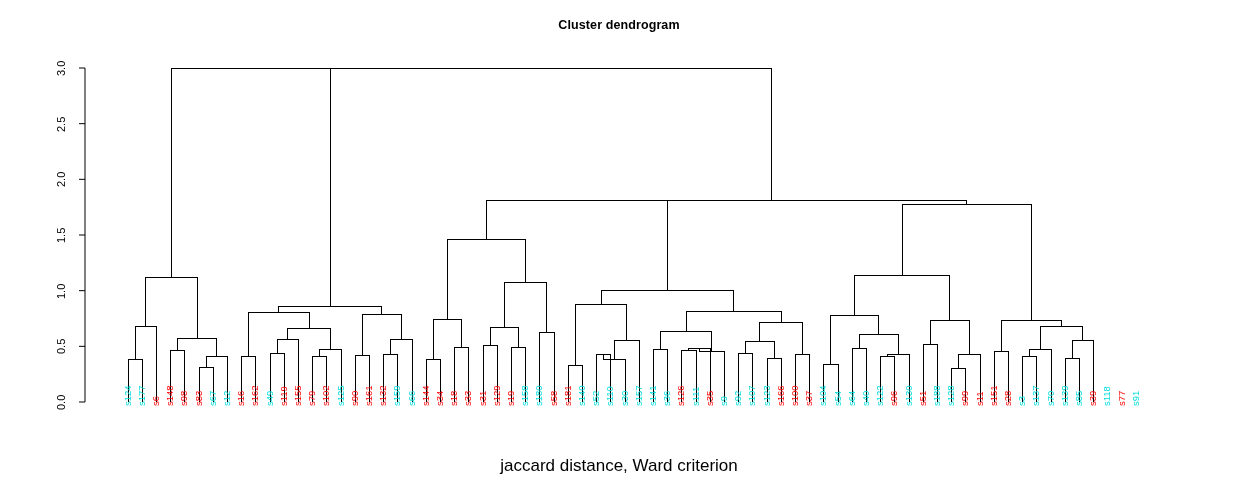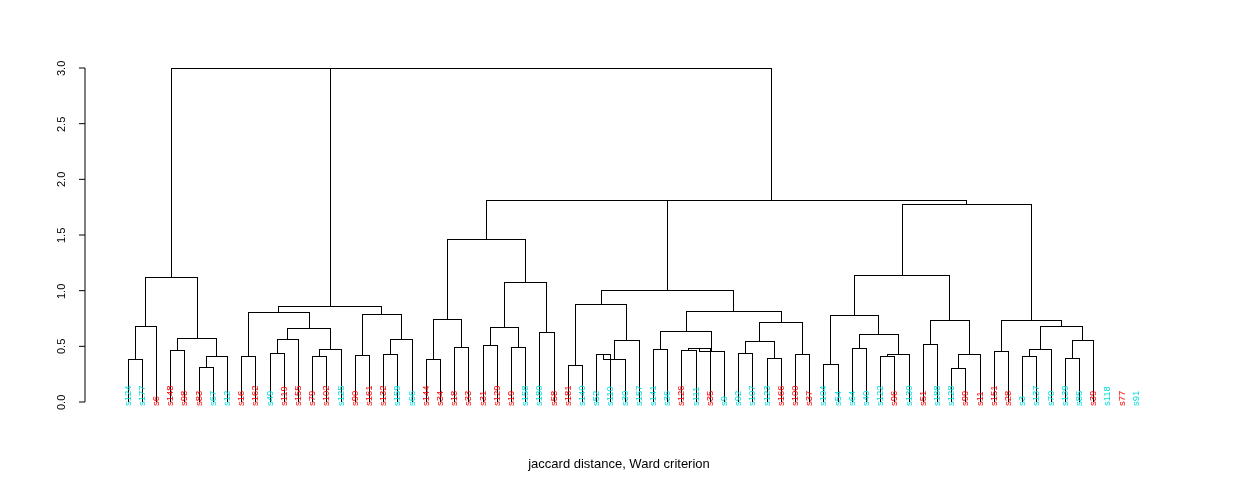--- a/index.html
+++ b/index.html
@@ -1,36 +1,37 @@
 <!DOCTYPE html>
 <html><head>
 <meta charset="utf-8">
 <style>
   html,body{margin:0;padding:0;background:#ffffff;}
   body{width:1238px;height:500px;font-family:"Liberation Sans",sans-serif;overflow:hidden;}
   #root{position:relative;width:1238px;height:500px;background:#fff;}
   #title{position:absolute;left:0;top:18px;width:1238px;text-align:center;
          font-size:12.5px;font-weight:bold;color:#000;letter-spacing:.1px;}
   #xlab{position:absolute;left:0;top:456px;width:1238px;text-align:center;
-        font-size:13px;color:#000;}
+        font-size:17px;color:#000;}
   #plot{position:absolute;left:0;top:0;width:1238px;height:500px;}
   .ytick-label{position:absolute;font-size:11px;color:#000;
                writing-mode:vertical-rl;transform:rotate(180deg);
                transform-origin:center;white-space:nowrap;text-align:center;}
   .leaf-label{position:absolute;font-size:9.5px;white-space:nowrap;
               writing-mode:vertical-rl;transform:rotate(180deg);
               transform-origin:left top;}
   .leaf-red{color:#FF0000;}
   .leaf-cyan{color:#00DCDC;}
 </style>
 </head>
 <body>
 
 <div id="root">
 
+  <div id="title">Cluster dendrogram</div>
 
   <svg id="plot" viewBox="0 0 1238 500" preserveAspectRatio="none">
     <g id="axis-group" stroke="#000" stroke-width="1" fill="none">
         <path d="M 85 402 L 85 68"></path>
         <path d="M 85 402 L 79 402"></path>
         <path d="M 85 346.3333333333333 L 79 346.3333333333333"></path>
         <path d="M 85 290.6666666666667 L 79 290.6666666666667"></path>
         <path d="M 85 235 L 79 235"></path>
         <path d="M 85 179.33333333333334 L 79 179.33333333333334"></path>
         <path d="M 85 123.66666666666663 L 79 123.66666666666663"></path>

